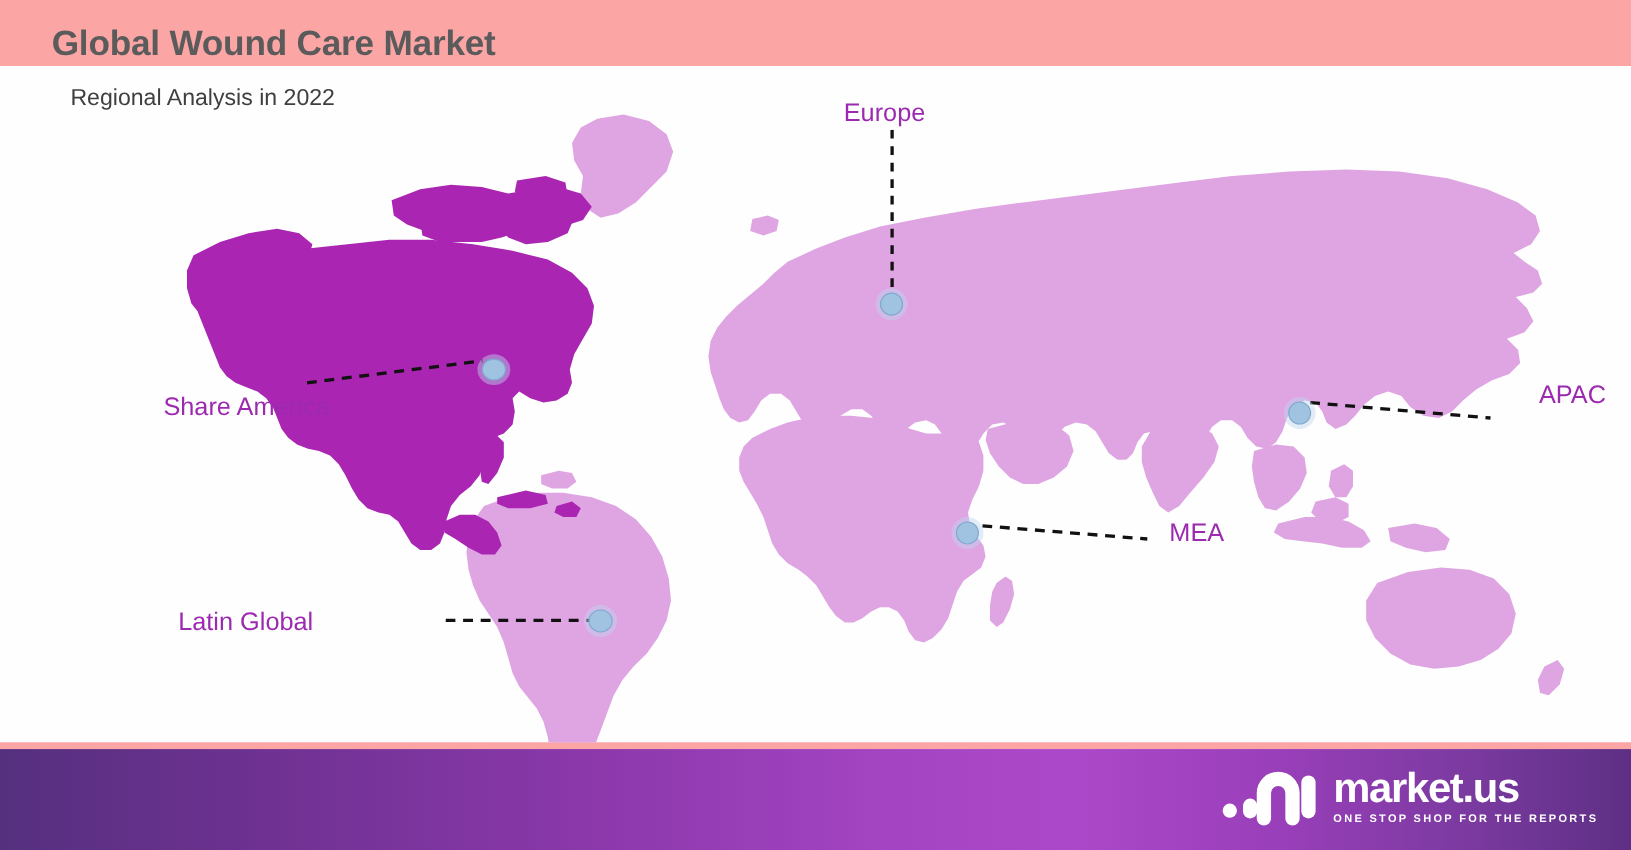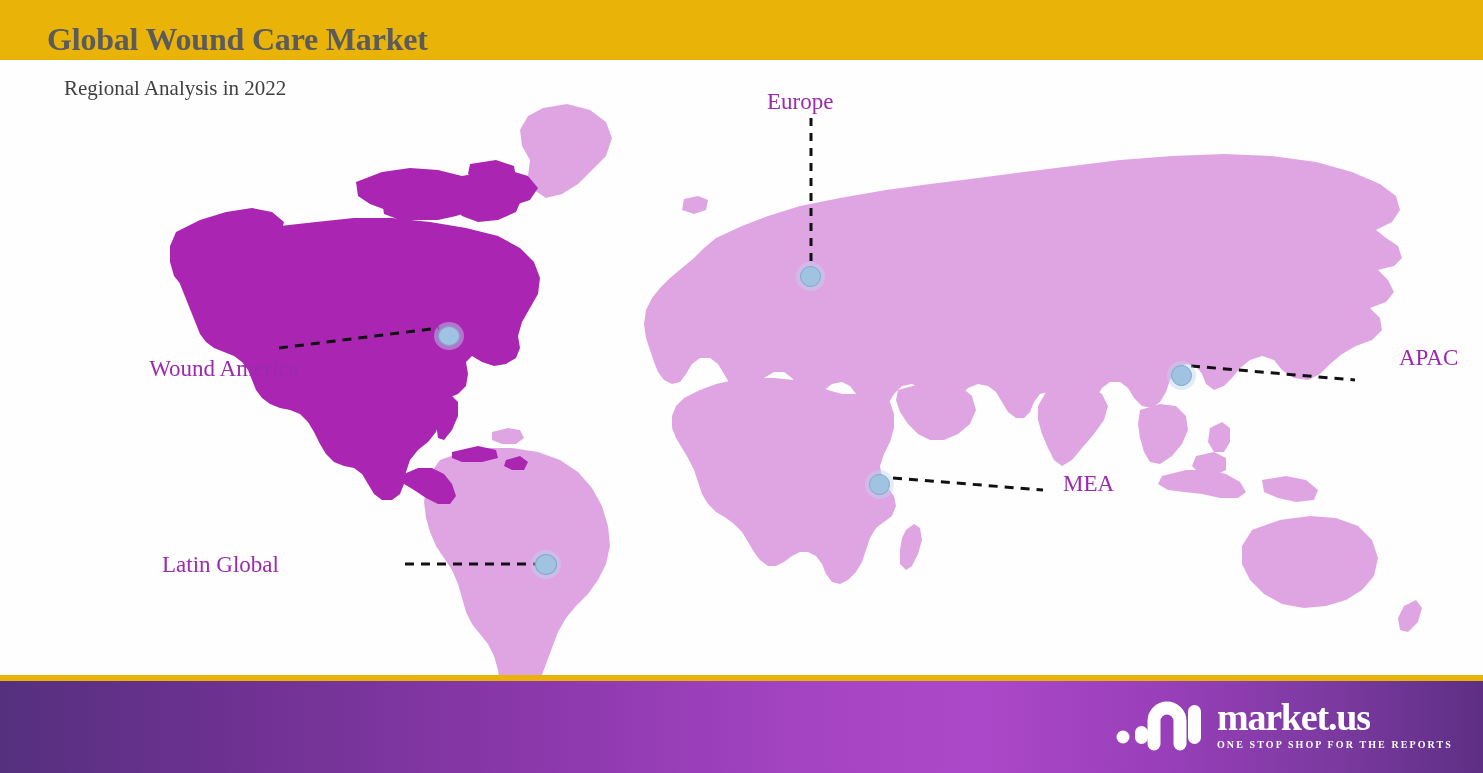--- a/index.html
+++ b/index.html
@@ -7,23 +7,22 @@
     padding: 0;
     background: #ffffff;
   }
   body {
     font-family: "Liberation Sans", sans-serif;
   }
   #page {
     position: relative;
     width: 1483px;
     height: 773px;
-    background: #eab308;
+    background: #fca5a5;
     overflow: hidden;
-    font-family: Liberation Serif, serif;
   }
 
   
   #header {
     position: absolute;
     left: 47px;
     top: 22px;
     z-index: 30;
   }
   #title {
@@ -314,21 +313,21 @@
 
     <div class="region-label" style="left:1032px; top:470px;">
       <span>MEA</span>
     </div>
     <svg class="leader" style="left:862px; top:472px; width:156px; height:26px;" viewBox="0 0 156 26">
       <line x1="0" y1="6" x2="150" y2="18" stroke="#111" stroke-width="3" stroke-dasharray="9 7"></line>
     </svg>
     <div class="marker" style="left:838px; top:474px; width:19px; height:19px;"></div>
 
     <div class="region-label centered" style="left:100px; top:355px; width:186px;">
-      <span>Wound America</span>
+      <span>Share America</span>
     </div>
     <svg class="leader" style="left:248px; top:318px; width:166px; height:38px;" viewBox="0 0 166 38">
       <line x1="0" y1="30" x2="160" y2="10" stroke="#111" stroke-width="3" stroke-dasharray="9 7"></line>
     </svg>
     <div class="marker" style="left:407px; top:326px; width:20px; height:18px;"></div>
 
     <div class="region-label" style="left:131px; top:551px;">
       <span>Latin Global</span>
     </div>
     <svg class="leader" style="left:374px; top:552px; width:136px; height:24px;" viewBox="0 0 136 24">

